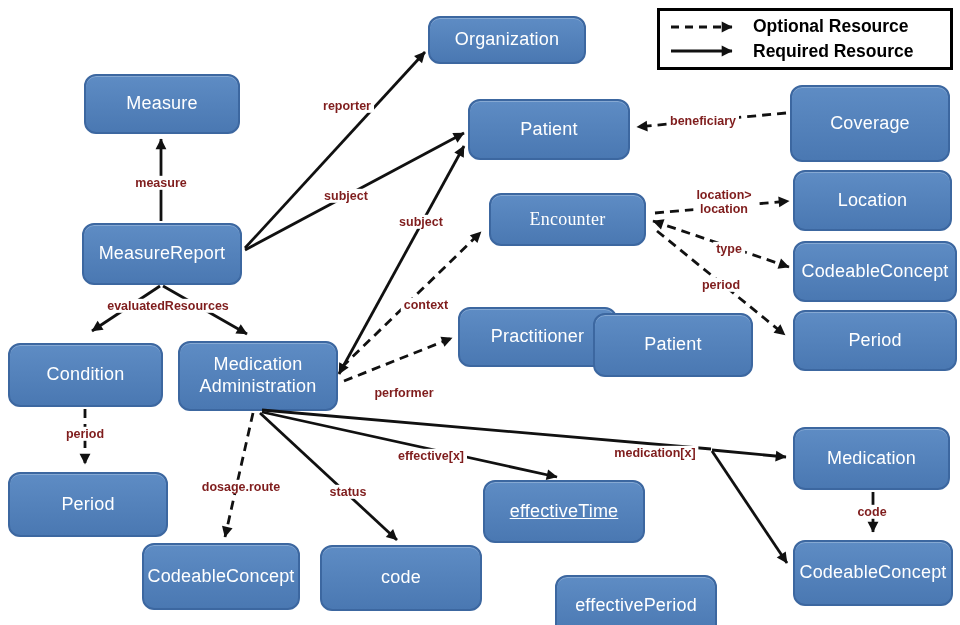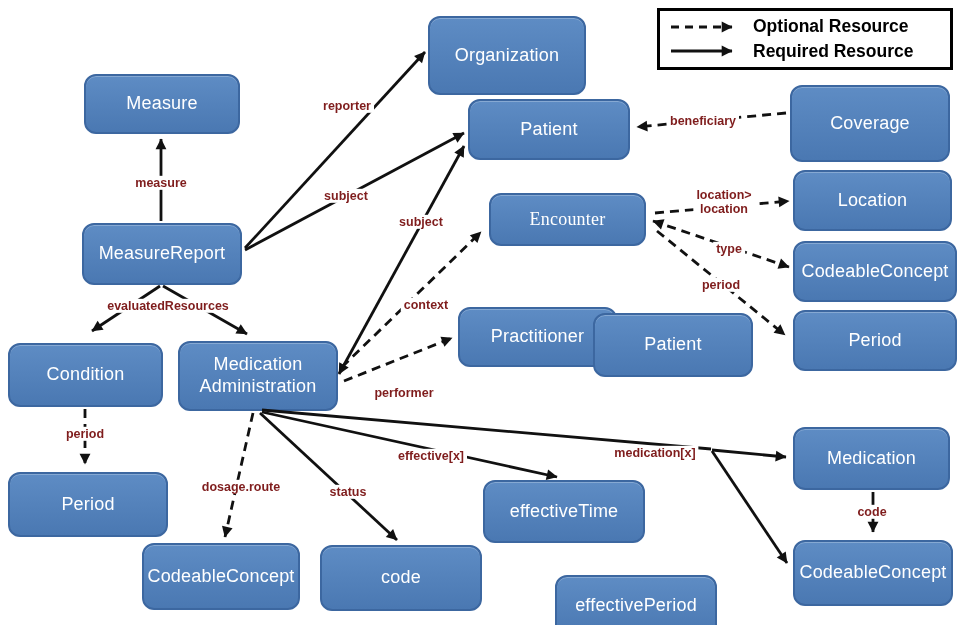--- a/index.html
+++ b/index.html
@@ -70,37 +70,37 @@
         <line x1="262" y1="412" x2="557" y2="477" marker-end="url(#ah)"></line>
         <line x1="262" y1="410" x2="711" y2="449"></line>
         <line x1="712" y1="450" x2="786" y2="457" marker-end="url(#ah)"></line>
         <line x1="712" y1="451" x2="787" y2="563" marker-end="url(#ah)"></line>
         <line x1="873" y1="492" x2="873" y2="532" marker-end="url(#ah)"></line>
       </g>
   </svg>
 
   <div id="nodes-layer">
       <div class="node" style="left: 84px; top: 74px; width: 156px; height: 60px;">Measure</div>
-      <div class="node" style="left: 428px; top: 16px; width: 158px; height: 79px;">Organization</div>
+      <div class="node" style="left: 428px; top: 16px; width: 158px; height: 48px;">Organization</div>
       <div class="node" style="left: 468px; top: 99px; width: 162px; height: 61px;">Patient</div>
       <div class="node" style="left: 790px; top: 85px; width: 160px; height: 77px;">Coverage</div>
       <div class="node" style="left: 489px; top: 193px; width: 157px; height: 53px; font-family: Liberation Serif, serif;">Encounter</div>
       <div class="node" style="left: 793px; top: 170px; width: 159px; height: 61px;">Location</div>
       <div class="node" style="left: 793px; top: 241px; width: 164px; height: 61px;">CodeableConcept</div>
       <div class="node" style="left: 793px; top: 310px; width: 164px; height: 61px;">Period</div>
       <div class="node" style="left: 82px; top: 223px; width: 160px; height: 62px;">MeasureReport</div>
       <div class="node" style="left: 458px; top: 307px; width: 159px; height: 60px;">Practitioner</div>
       <div class="node" style="left: 593px; top: 313px; width: 160px; height: 64px;">Patient</div>
       <div class="node" style="left: 8px; top: 343px; width: 155px; height: 64px;">Condition</div>
       <div class="node" style="left: 178px; top: 341px; width: 160px; height: 70px;">Medication
 Administration</div>
       <div class="node" style="left: 8px; top: 472px; width: 160px; height: 65px;">Period</div>
       <div class="node" style="left: 142px; top: 543px; width: 158px; height: 67px;">CodeableConcept</div>
       <div class="node" style="left: 320px; top: 545px; width: 162px; height: 66px;">code</div>
-      <div class="node" style="left: 483px; top: 480px; width: 162px; height: 63px;">effectiveTime</div>
+      <div class="node" style="left: 483px; top: 480px; width: 162px; height: 63px; text-decoration: underline;">effectiveTime</div>
       <div class="node" style="left: 555px; top: 527px; width: 162px; height: 62px; margin-top: 48px;">effectivePeriod</div>
       <div class="node" style="left: 793px; top: 427px; width: 157px; height: 63px;">Medication</div>
       <div class="node" style="left: 793px; top: 540px; width: 160px; height: 66px;">CodeableConcept</div>
     </div>
   <div id="labels-layer">
       <div class="edge-label" style="left: 161px; top: 183px;">measure</div>
       <div class="edge-label" style="left: 347px; top: 106px;">reporter</div>
       <div class="edge-label" style="left: 346px; top: 196px;">subject</div>
       <div class="edge-label" style="left: 168px; top: 306px;">evaluatedResources</div>
       <div class="edge-label" style="left: 421px; top: 222px;">subject</div>

